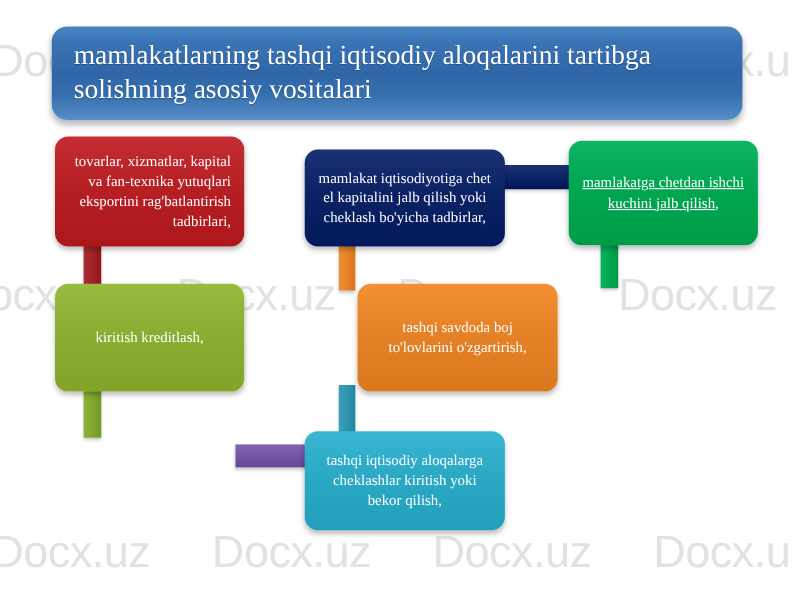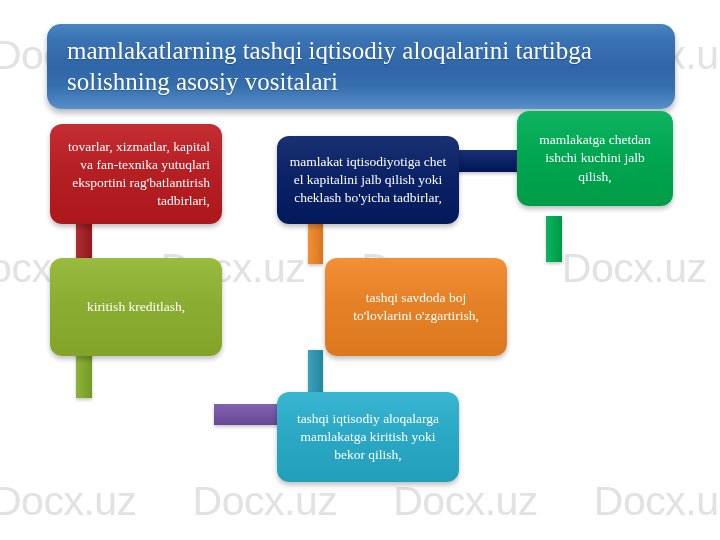--- a/index.html
+++ b/index.html
@@ -97,21 +97,21 @@
   
   .connector {
     position: absolute;
     z-index: 3;
     box-shadow: 0 2px 3px rgba(0,0,0,0.22);
   }
 
   
   #node-1 { left: 50px;  top: 124px; width: 172px; height: 100px; text-align: right; }
   #node-2 { left: 277px; top: 136px; width: 182px; height: 88px;  }
-  #node-3 { left: 517px; top: 111px; width: 156px; height: 95px;  }
+  #node-3 { left: 517px; top: 128px; width: 172px; height: 95px; text-decoration: underline;  }
   #node-4 { left: 50px;  top: 258px; width: 172px; height: 98px;  }
   #node-5 { left: 277px; top: 258px; width: 182px; height: 98px;  }
   #node-6 { left: 517px; top: 255px; width: 172px; height: 105px; }
   #node-7 { left: 50px;  top: 392px; width: 172px; height: 90px;  }
   #node-8 { left: 277px; top: 392px; width: 182px; height: 90px;  }
 
   
   #conn-1 { left: 76px;  top: 216px; width: 16px; height: 48px; }   
   #conn-2 { left: 308px; top: 216px; width: 15px; height: 48px; }   
   #conn-3 { left: 452px; top: 150px; width: 72px; height: 22px; }   
@@ -158,16 +158,16 @@
   <div class="node" id="node-3" style="background: linear-gradient(rgb(14, 180, 95) 0%, rgb(0, 166, 81) 45%, rgb(0, 157, 72) 100%);">
     <span>mamlakatga chetdan ishchi kuchini jalb qilish,</span>
   </div>
   <div class="node" id="node-4" style="background: linear-gradient(rgb(152, 187, 64) 0%, rgb(138, 173, 50) 45%, rgb(129, 164, 41) 100%);">
     <span>kiritish kreditlash,</span>
   </div>
   <div class="node" id="node-5" style="background: linear-gradient(rgb(243, 144, 53) 0%, rgb(229, 130, 39) 45%, rgb(220, 121, 30) 100%); margin-left: 48px;">
     <span>tashqi savdoda boj to'lovlarini o'zgartirish,</span>
   </div>
   <div class="node" id="node-8" style="background: linear-gradient(rgb(57, 182, 210) 0%, rgb(43, 168, 196) 45%, rgb(34, 159, 187) 100%);">
-    <span>tashqi iqtisodiy aloqalarga mamlakatga kiritish yoki bekor qilish,</span>
+    <span>tashqi iqtisodiy aloqalarga cheklashlar kiritish yoki bekor qilish,</span>
   </div>
 
 </div>
 
 </body></html>

